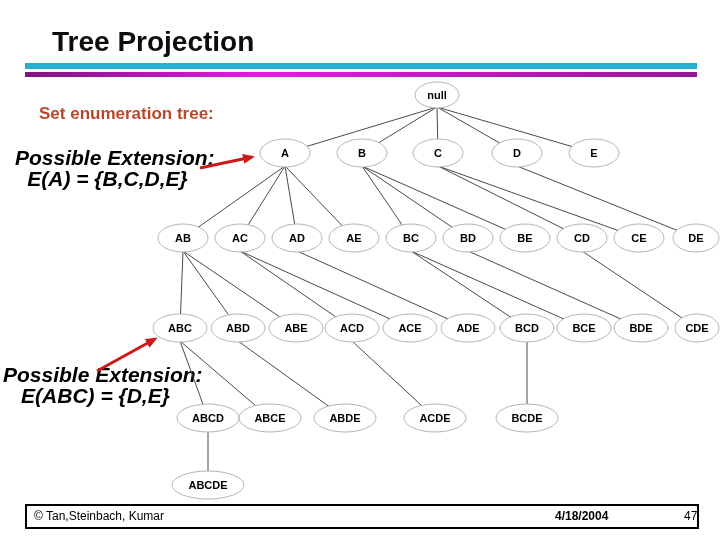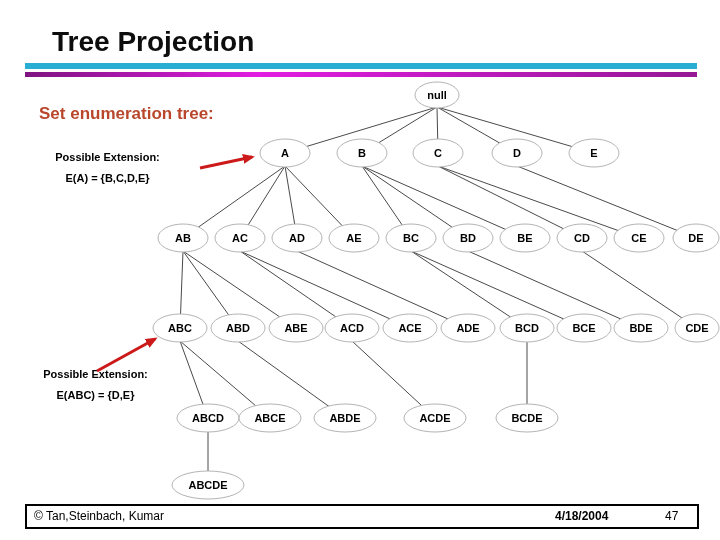--- a/index.html
+++ b/index.html
@@ -13,35 +13,35 @@
   }
   .rule{position:absolute;left:25px;width:672px;}
   .rule-cyan{top:63px;height:6px;background:#27aed2;}
   .rule-magenta{top:72px;height:5px;
     background:linear-gradient(90deg,#7e1480 0%,#e21ce2 35%,#951895 100%);}
   .subtitle{
     position:absolute;left:25px;top:90px;margin:14px;
     font-size:17px;font-weight:bold;color:#b9472b;
   }
   .annotation{
-    position:absolute;text-align:center;font-size:11px;font-weight:bold;
-    color:#000;line-height:21px;white-space:nowrap;
+    position:absolute;text-align:center;font-size:21px;font-weight:bold;
+    color:#000;line-height:21px;white-space:nowrap;font-style:italic;
   }
   .annotation-1{left:15px;top:147px;width:185px;}
   .annotation-2{left:3px;top:364px;width:185px;}
   .tree-svg{position:absolute;left:0;top:0;pointer-events:none;}
   .footer{
     position:absolute;left:25px;top:504px;width:670px;height:21px;
     border:2px solid #000;background:#fff;font-size:12px;color:#000;text-align:center;
   }
   .footer span{position:absolute;top:3px;white-space:nowrap;}
   .footer-copyright{left:7px;}
   .footer-center{left:218px;}
   .footer-date{left:528px;font-weight:bold;}
-  .footer-page{left:638px;}
+  .footer-page{left:657px;}
 </style>
 </head>
 <body>
 
 <div class="slide">
 
   <h1 class="slide-title">Tree Projection</h1>
 
   <div class="rule rule-cyan" style="background: rgb(39, 174, 210);"></div>
   <div class="rule rule-magenta"></div>

